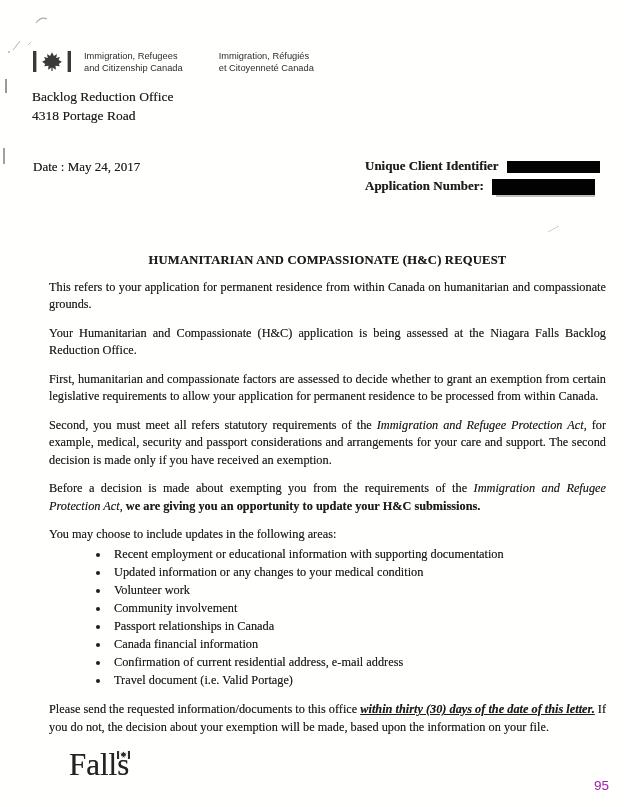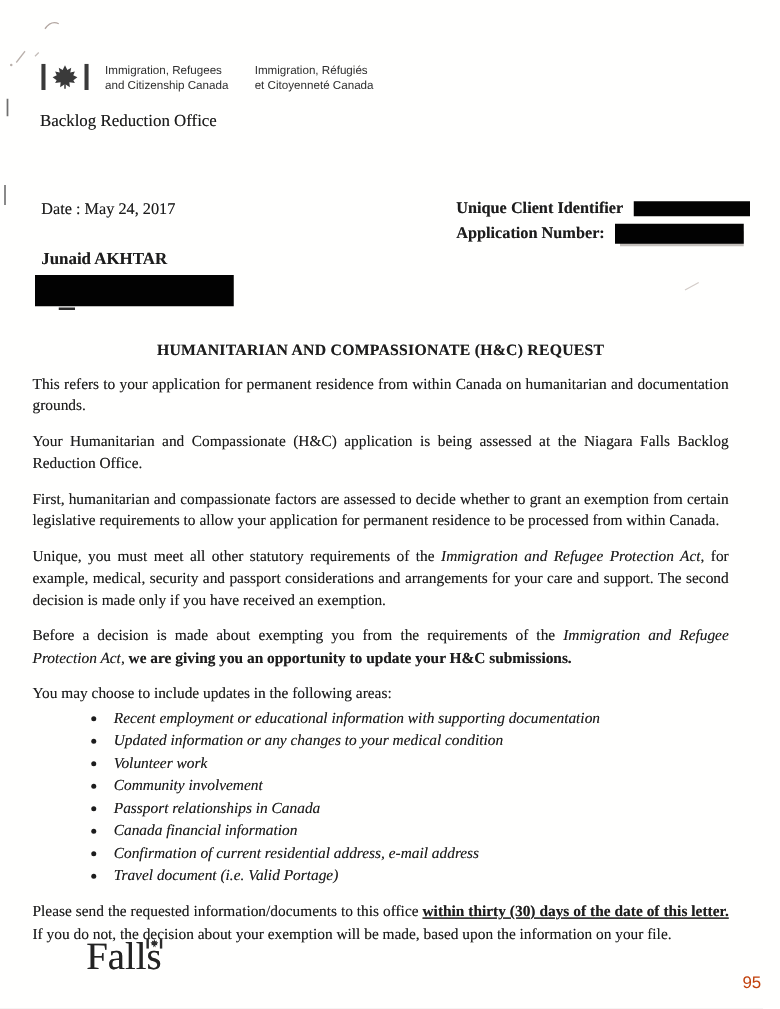--- a/index.html
+++ b/index.html
@@ -6,51 +6,51 @@
   .page {
     position:relative; width:624px; height:807px; margin:0 auto;
     background:#fffffe; overflow:hidden;
     font-family:"Liberation Serif", serif; color:#1d1d1d;
     text-shadow:0 0 .3px rgba(25,25,25,.55);
   }
   
   .header { position:absolute; top:50px; left:33px; display:flex; align-items:flex-start; }
   .flag-sym { width:38px; height:21px; margin-top:1px; flex:0 0 auto; }
   .dept { font-family:"Liberation Sans", sans-serif; font-size:9.3px; line-height:1.32; color:#2d2d2d; margin-left:13px; white-space:nowrap; text-shadow:none; }
-  .dept.fr { margin-left:21px; }
+  .dept.fr { margin-left:36px; }
   
   .sender { position:absolute; top:88px; left:32px; font-size:13.5px; line-height:1.38; }
   
   .meta { position:absolute; top:156px; left:33px; width:558px; font-size:13px; }
   .date-line { position:absolute; left:0; top:3px; }
   .meta-right { position:absolute; left:332px; top:0; white-space:nowrap; }
   .meta-row { height:20px; line-height:20px; }
   .meta-label { font-weight:bold; }
   .redaction { background:#020202; display:inline-block; vertical-align:middle; }
   .bar-app { width:103px; height:16px; margin-left:5px; box-shadow:2px 4px 0 -2px #c4c0bc; }
   .bar-uci { width:93px; height:12px; margin-left:5px; }
   
   .recipient { position:absolute; top:199px; left:33px; }
   .name { font-weight:bold; font-size:13.5px; }
   .bar-addr { display:block; width:159px; height:25px; background:#020202; margin:5px 0 0 -5px; }
   .addr-remnant { width:13px; height:2px; background:#2a2a2a; margin:1px 0 0 14px; }
   
-  .main { position:absolute; top:253px; left:26px; width:557px;margin-top:20px; }
+  .main { position:absolute; top:253px; left:49px; width:557px; }
   .title { text-align:center; font-weight:bold; font-size:12.6px; margin:0 0 11px; letter-spacing:.2px; }
   .main p { margin:0 0 11px; font-size:12.3px; line-height:1.42; text-align:justify; }
   .main p.tight { margin-bottom:3px; }
-  .main ul { margin:0 0 11px; padding-left:61px;font-style:italic; }
+  .main ul { margin:0 0 11px; padding-left:61px; }
   .main li { font-size:12.3px; line-height:1.46; padding-left:4px; }
   .act { font-style:italic; }
   .b { font-weight:bold; }
-  .bu { font-weight:bold; text-decoration:underline; }
+  .bu { font-weight:bold; text-decoration:underline;font-style:italic; }
   
   .wordmark { position:absolute; left:69px; top:747px; font-size:31px; color:#232323; letter-spacing:0; }
   .wordmark .mini-flag { position:absolute; right:-1px; top:4px; width:13px; height:8px; }
-  .page-number { position:absolute; right:15px; top:778px; font-family:"Liberation Sans", sans-serif; font-size:13.5px; color:#c2410c; text-shadow:none; }
+  .page-number { position:absolute; right:15px; top:778px; font-family:"Liberation Sans", sans-serif; font-size:13.5px; color:#a21caf; text-shadow:none; }
   
   .artifacts { position:absolute; inset:0; pointer-events:none; }
 </style>
 </head>
 <body>
 
 <div class="page">
 
   <svg class="artifacts" viewBox="0 0 624 807" aria-hidden="true">
     <path d="M36 23 q5 -7 11 -4" stroke="#b3a7a2" stroke-width="1.1" fill="none"></path>
@@ -74,50 +74,46 @@
       <div>and Citizenship Canada</div>
     </div>
     <div class="dept fr">
       <div>Immigration, Réfugiés</div>
       <div>et Citoyenneté Canada</div>
     </div>
   </div>
 
   <div class="sender">
     <div>Backlog Reduction Office</div>
+    <div>4318 Portage Road</div>
   </div>
 
   <div class="meta">
     <div class="date-line">Date : May 24, 2017</div>
     <div class="meta-right">
       <div class="meta-row">
         <span class="meta-label">Unique Client Identifier</span>
         <span class="redaction bar-uci"></span>
       </div>
       <div class="meta-row">
         <span class="meta-label">Application Number:</span>
         <span class="redaction bar-app"></span>
       </div>
     </div>
   </div>
 
-  <div class="recipient">
-    <div class="name">Junaid AKHTAR</div>
-    <span class="bar-addr"></span>
-    <div class="addr-remnant"></div>
-  </div>
 
   <div class="main">
     <div class="title">HUMANITARIAN AND COMPASSIONATE (H&amp;C) REQUEST</div>
 
-    <p>This refers to your application for permanent residence from within Canada on humanitarian and documentation grounds.</p>
+    <p>This refers to your application for permanent residence from within Canada on humanitarian and compassionate grounds.</p>
     <p>Your Humanitarian and Compassionate (H&amp;C) application is being assessed at the Niagara Falls Backlog Reduction Office.</p>
     <p>First, humanitarian and compassionate factors are assessed to decide whether to grant an exemption from certain legislative requirements to allow your application for permanent residence to be processed from within Canada.</p>
 
-    <p><span>Unique, you must meet all other statutory requirements of the </span><span class="act">Immigration and Refugee Protection Act</span><span>, for example, medical, security and passport considerations and arrangements for your care and support. The second decision is made only if you have received an exemption.</span></p>
+    <p><span>Second, you must meet all refers statutory requirements of the </span><span class="act">Immigration and Refugee Protection Act</span><span>, for example, medical, security and passport considerations and arrangements for your care and support. The second decision is made only if you have received an exemption.</span></p>
 
     <p><span>Before a decision is made about exempting you from the requirements of the </span><span class="act">Immigration and Refugee Protection Act</span><span>, </span><span class="b">we are giving you an opportunity to update your H&amp;C submissions.</span></p>
 
     <p class="tight">You may choose to include updates in the following areas:</p>
 
     <ul>
 
         <li>Recent employment or educational information with supporting documentation</li>
 
         <li>Updated information or any changes to your medical condition</li>

